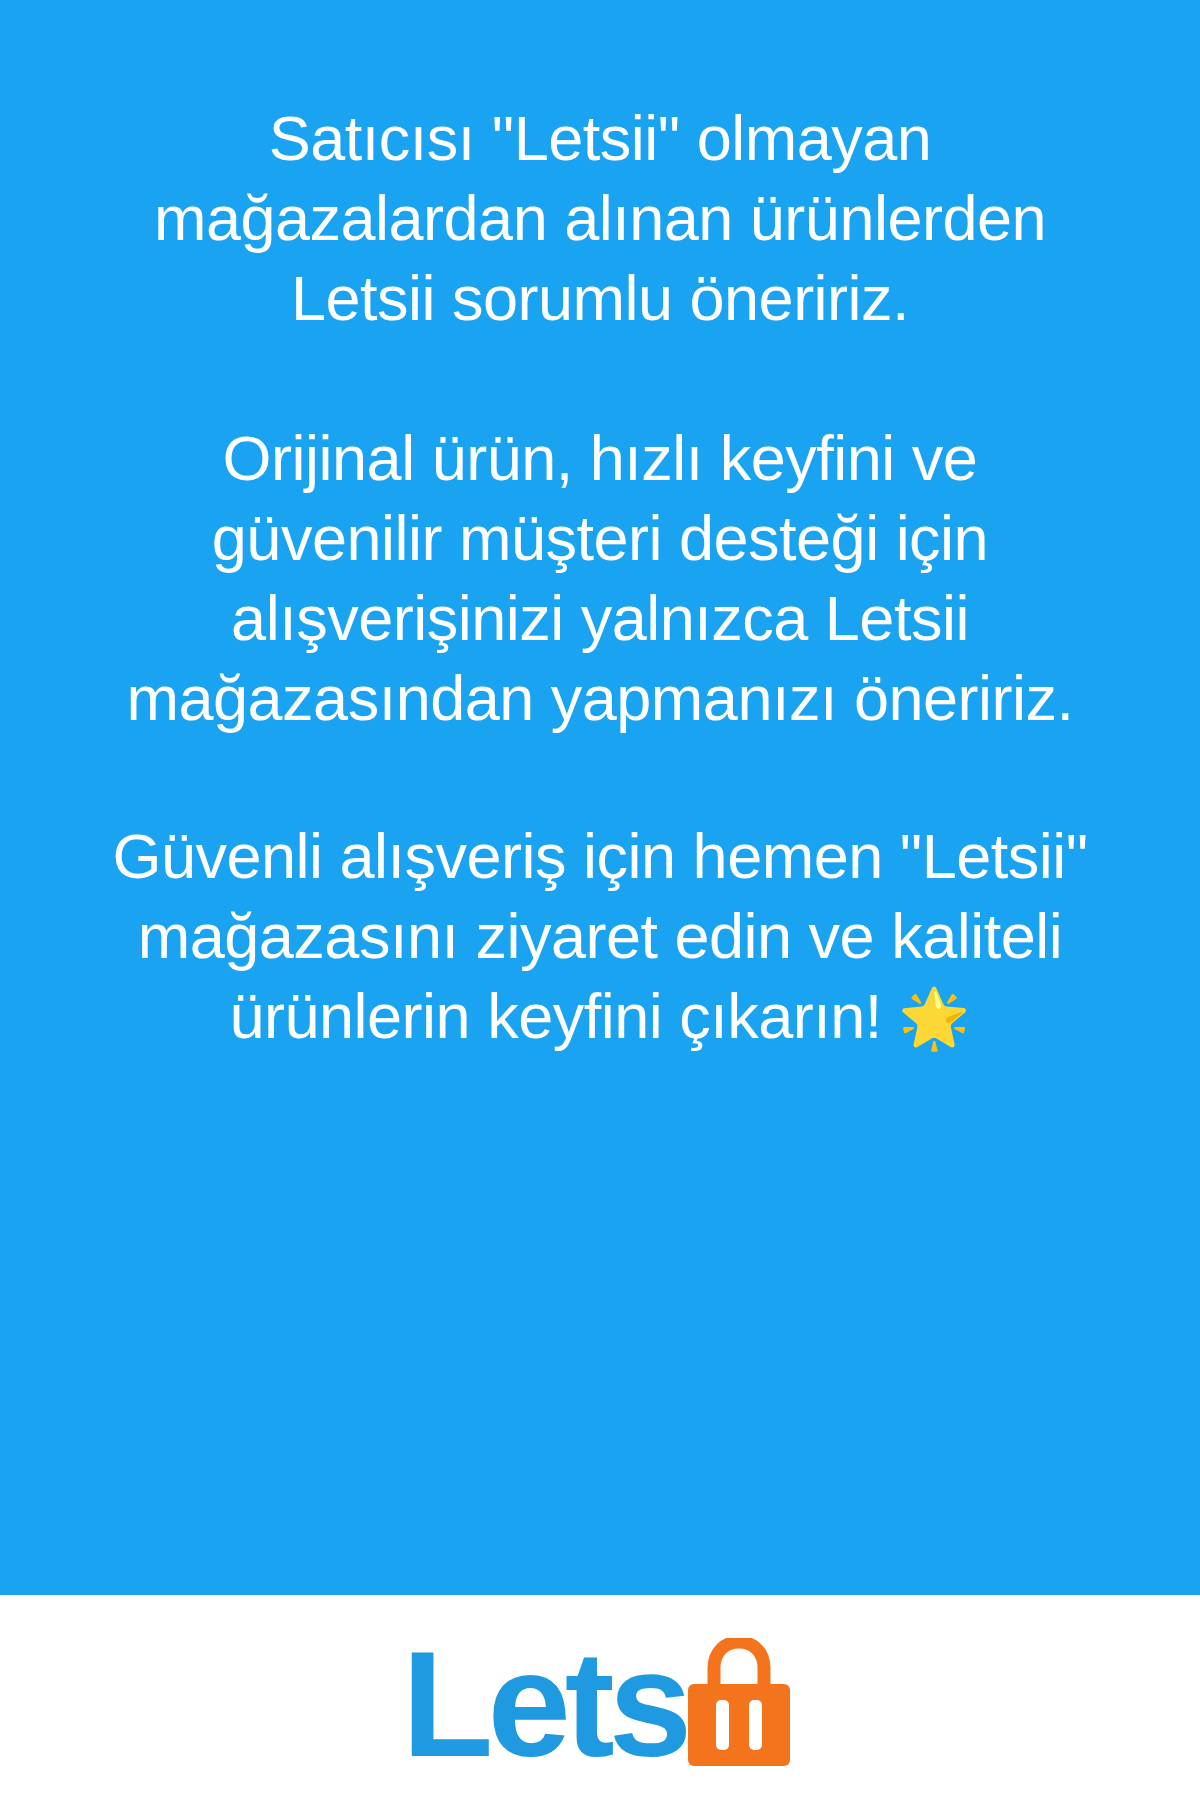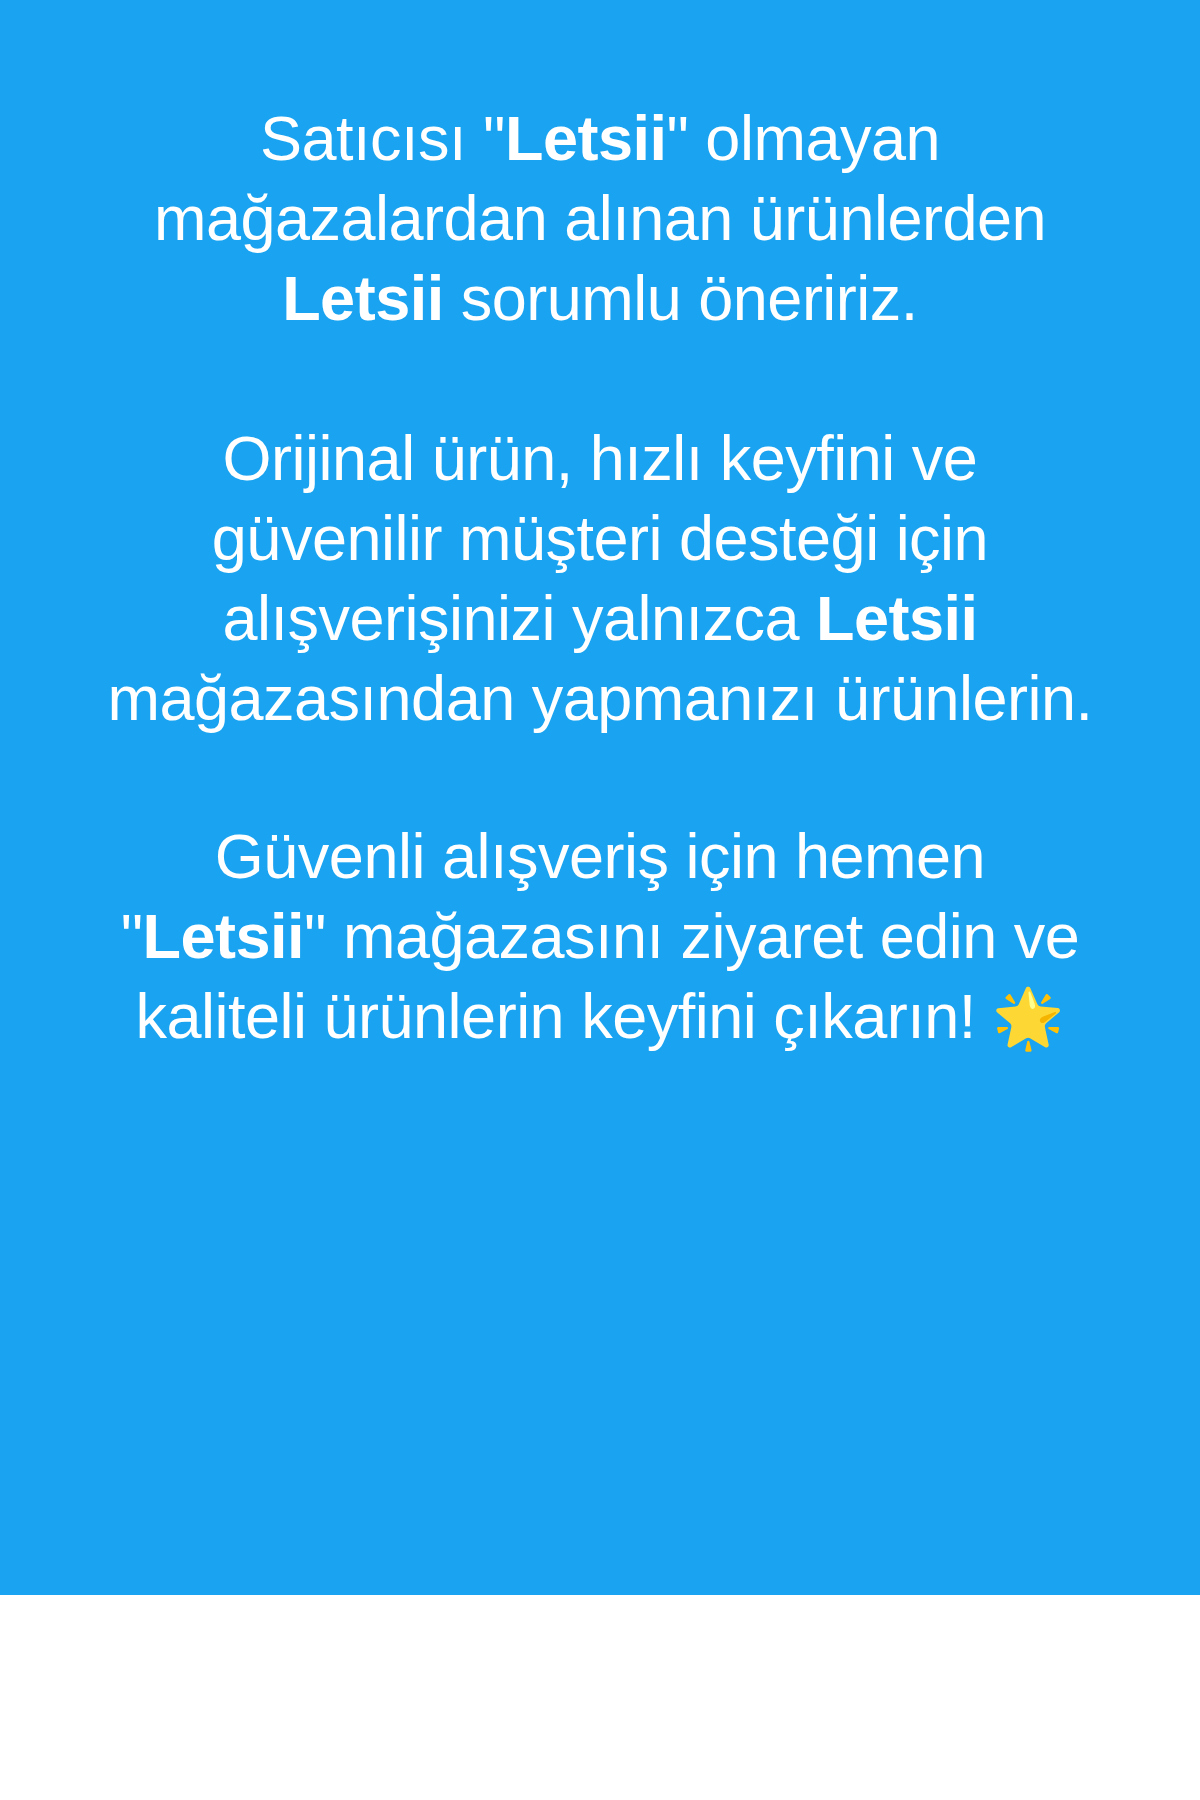--- a/index.html
+++ b/index.html
@@ -37,21 +37,21 @@
     color: #ffffff;
     font-size: 63px;
     line-height: 1.27;
     text-align: center;
     font-weight: 400;
     letter-spacing: -0.5px;
     width: 100%;
     margin: 0;
   }
   .paragraph b {
-    font-weight: 700;
+    font-weight: 400;
     margin-top: 44px;
   }
   .gap {
     height: 80px;
   }
   .gap-small {
     height: 78px;
   }
   .footer {
     flex: 1 1 auto;
@@ -94,22 +94,35 @@
 <body>
 
 <div class="banner">
 
   <div class="message-panel">
 
     <p class="paragraph"><span>Satıcısı "</span><b>Letsii</b><span>" olmayan mağazalardan alınan ürünlerden </span><b>Letsii</b><span> sorumlu öneririz.</span></p>
 
     <div class="gap"></div>
 
-    <p class="paragraph"><span>Orijinal ürün, hızlı keyfini ve güvenilir müşteri desteği için alışverişinizi yalnızca </span><b>Letsii</b><span> mağazasından yapmanızı ürünlerin.</span></p>
+    <p class="paragraph"><span>Orijinal ürün, hızlı keyfini ve güvenilir müşteri desteği için alışverişinizi yalnızca </span><b>Letsii</b><span> mağazasından yapmanızı öneririz.</span></p>
 
     <div class="gap-small"></div>
 
     <p class="paragraph"><span>Güvenli alışveriş için hemen "</span><b>Letsii</b><span>" mağazasını ziyaret edin ve kaliteli ürünlerin keyfini çıkarın! </span><span class="star">🌟</span></p>
 
   </div>
 
+  <div class="footer">
+    <div class="logo">
+      <span class="logo-text">Lets</span>
+      <span class="logo-bag">
+        <svg width="118" height="132" viewBox="0 0 118 132" xmlns="http://www.w3.org/2000/svg" aria-hidden="true">
+          <path d="M34 46 V30 C34 14 45 4 59 4 C73 4 84 14 84 30 V46" fill="none" stroke="#f4741e" stroke-width="13" stroke-linecap="round"></path>
+          <rect x="8" y="46" width="102" height="82" rx="6" fill="#f4741e"></rect>
+          <rect x="36" y="62" width="13" height="50" rx="5" fill="#ffffff"></rect>
+          <rect x="69" y="62" width="13" height="50" rx="5" fill="#ffffff"></rect>
+        </svg>
+      </span>
+    </div>
+  </div>
 
 </div>
 
 </body></html>

